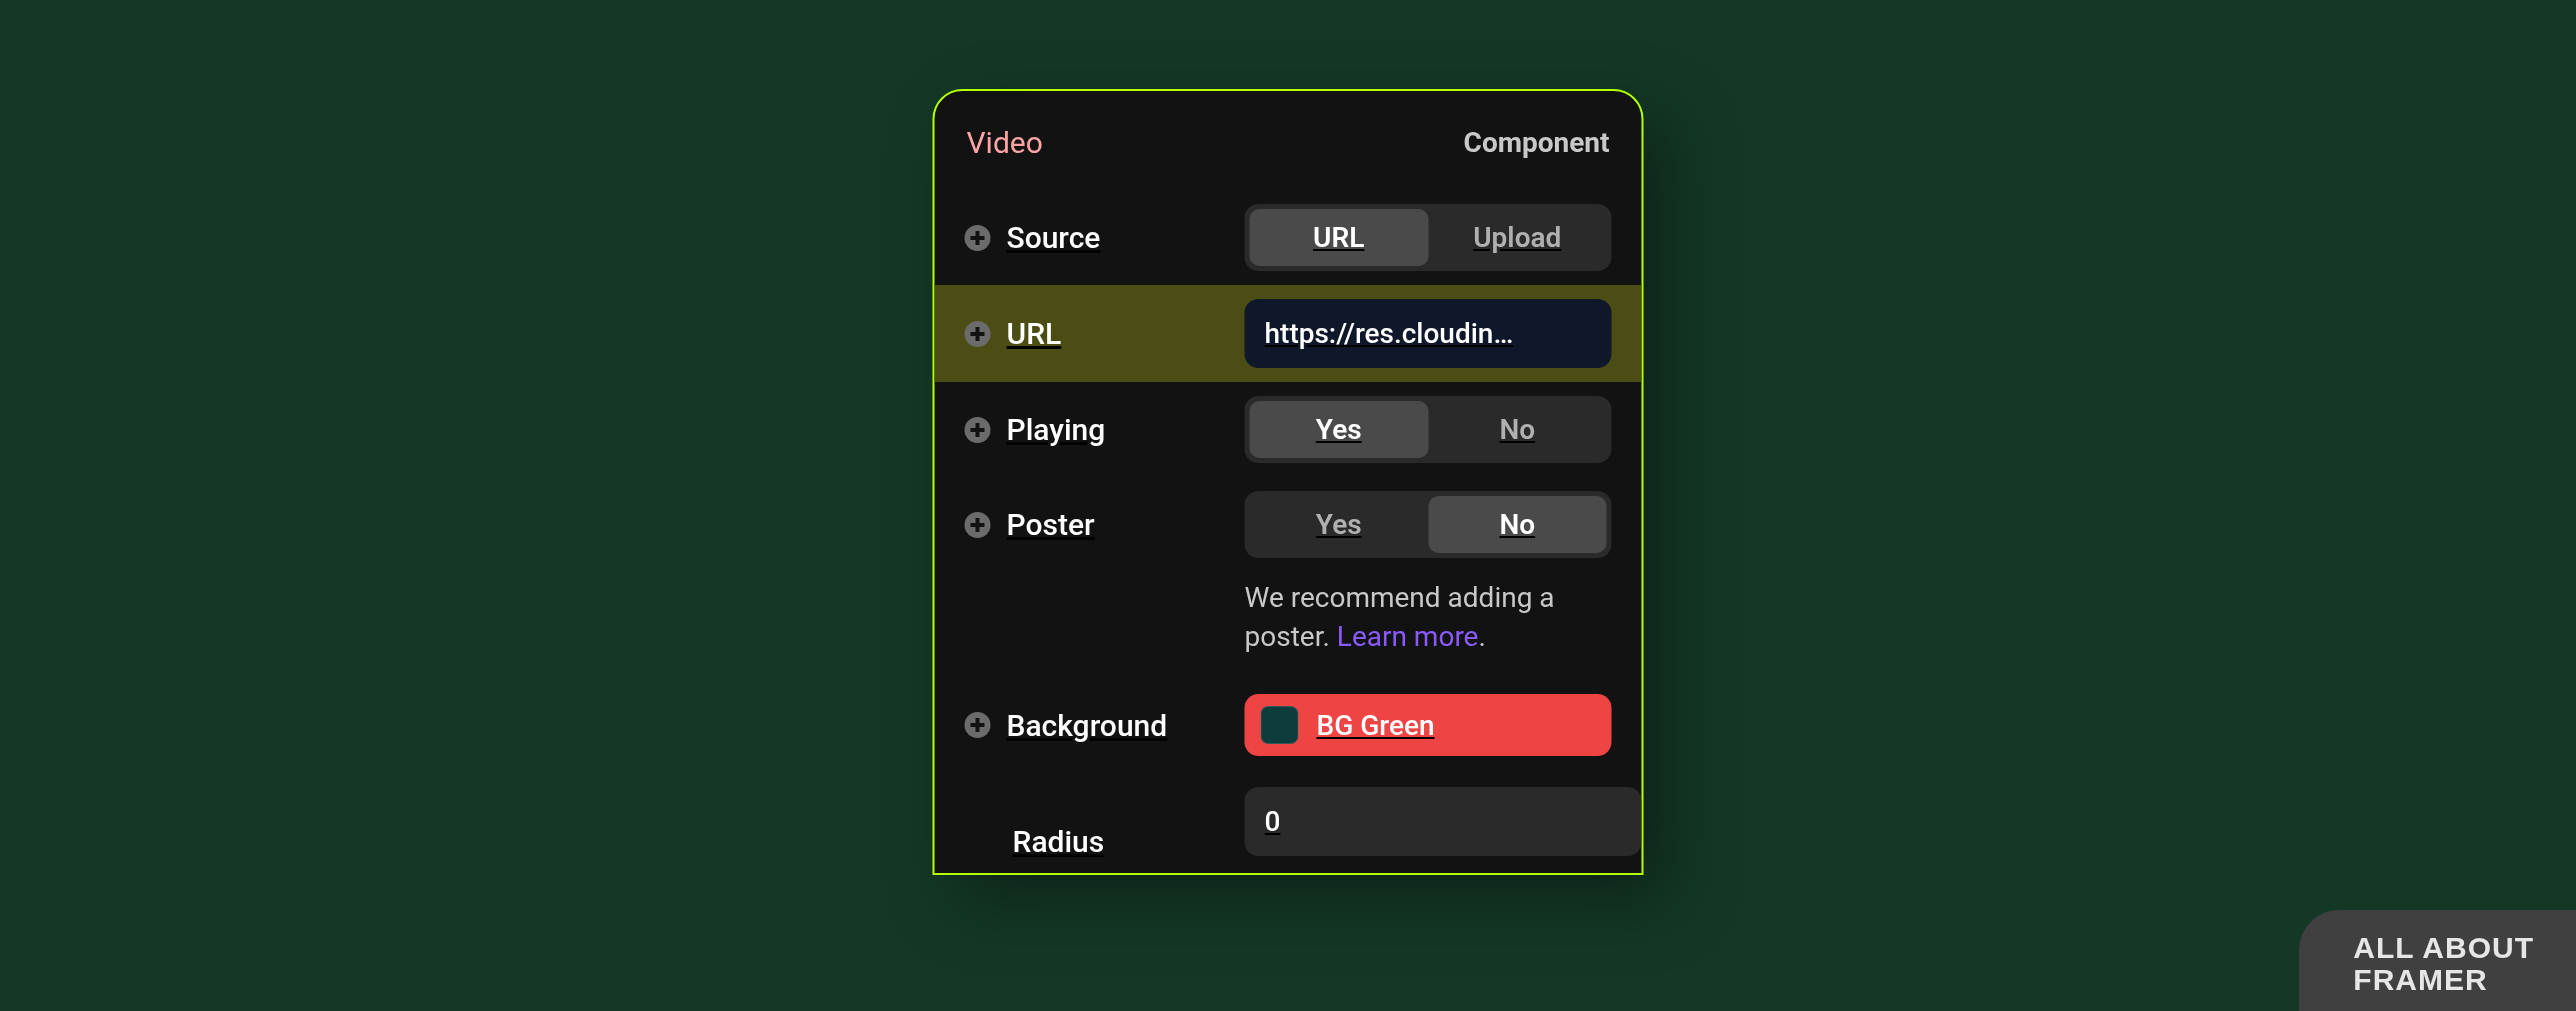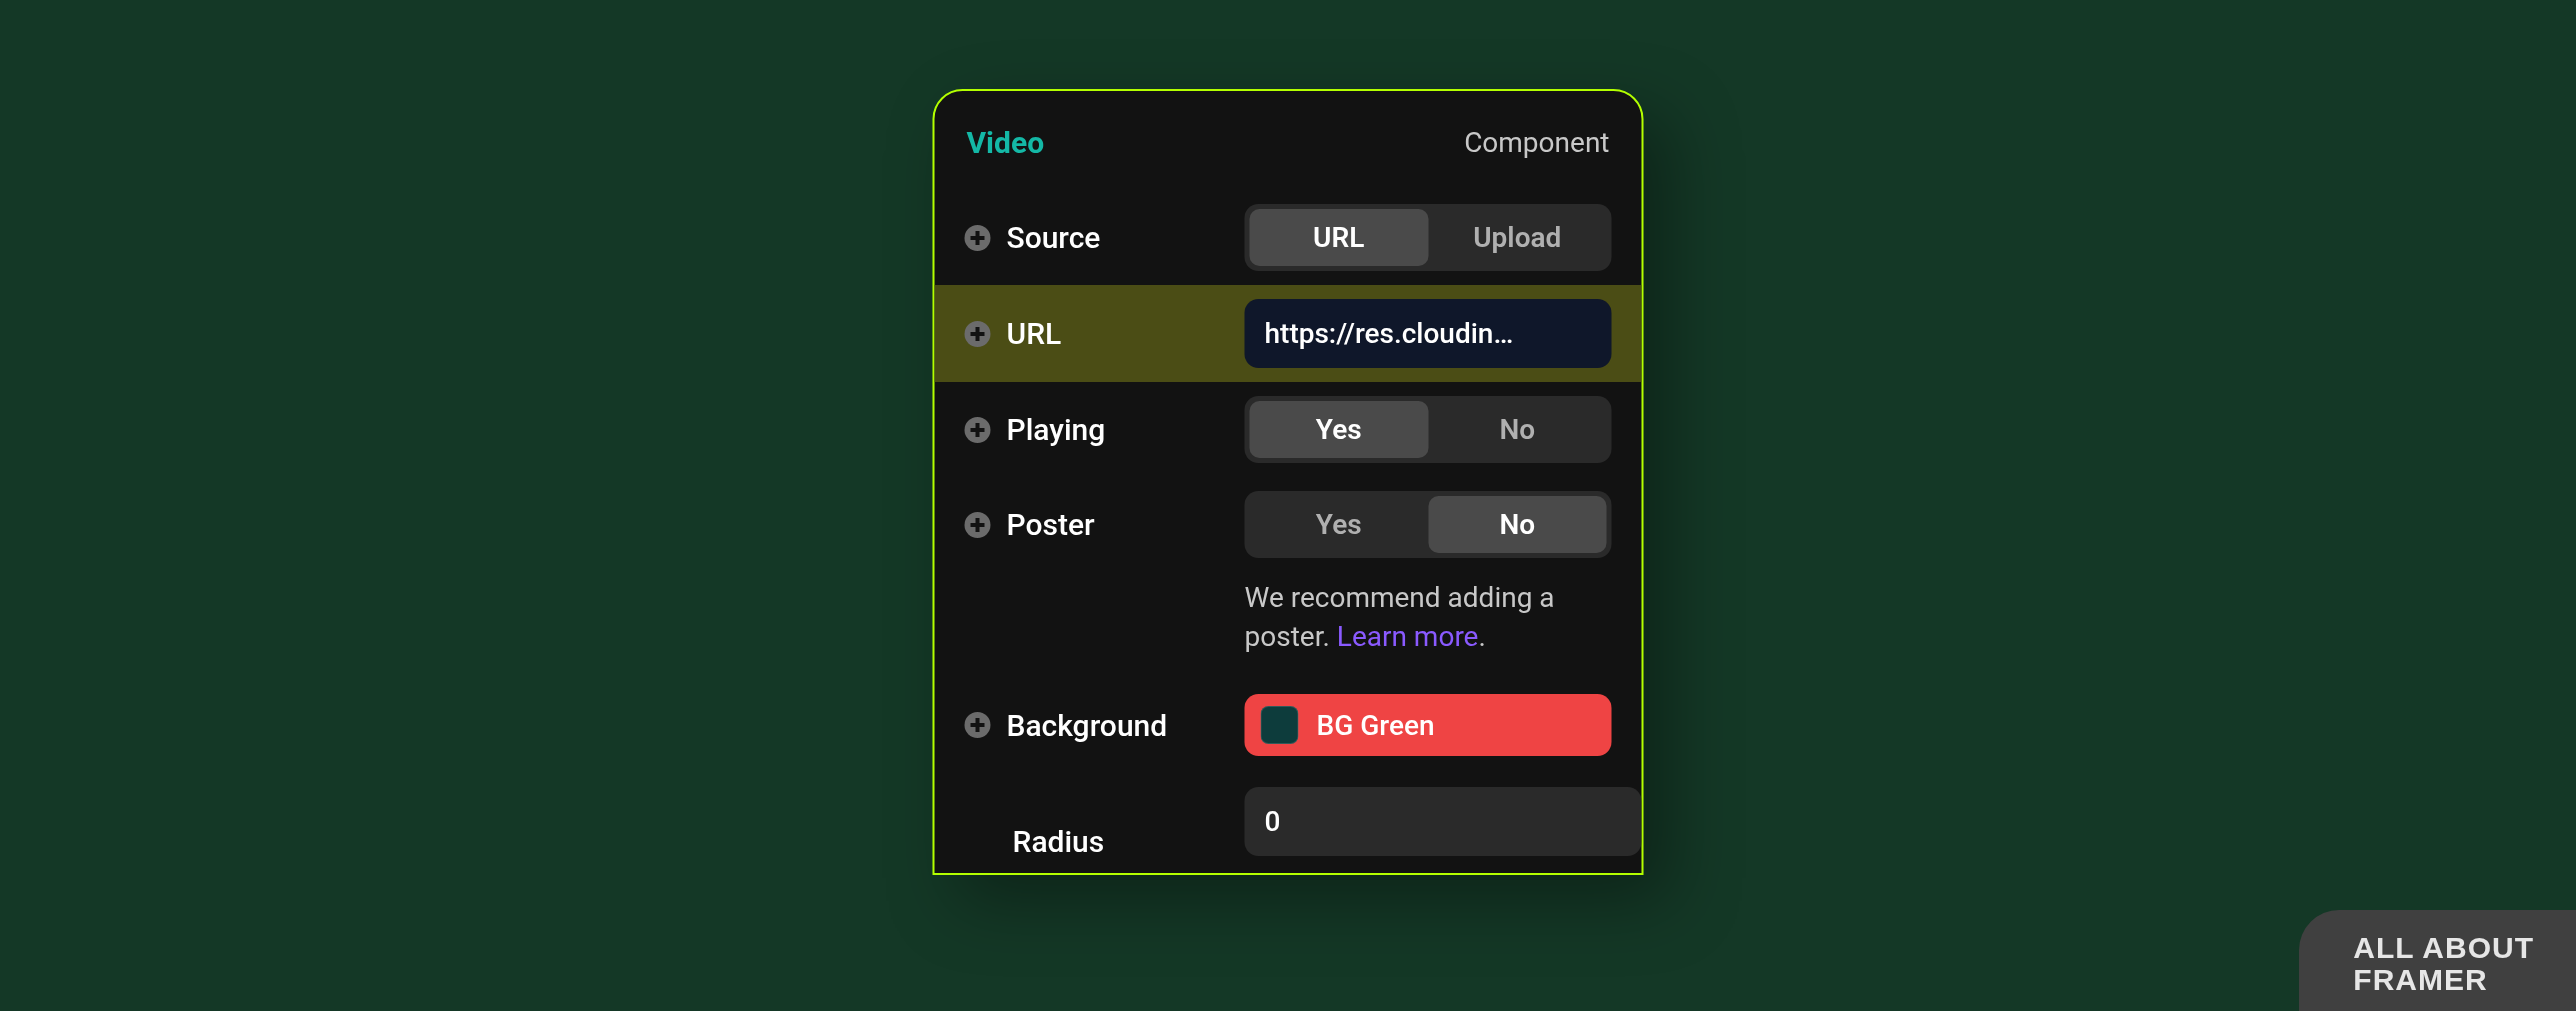--- a/index.html
+++ b/index.html
@@ -28,35 +28,36 @@
     overflow: hidden;
   }
 
   .panel-header {
     display: flex;
     justify-content: space-between;
     align-items: center;
     padding: 0 2px 30px 2px;
   }
   .panel-title {
-    color: #14b8a6;
+    color: #fca5a5;
     font-size: 30px;
-    font-weight: 700;
+    font-weight: 400;
   }
   .panel-type {
     color: #c8c8c8;
     font-size: 28px;
-    font-weight: 400;
+    font-weight: 700;
   }
 
   .row {
     display: flex;
     align-items: center;
     justify-content: space-between;
     padding: 14px 0;
+    text-decoration: underline;
   }
   .row.highlight {
     background: #4b4d15;
     margin: 0 -30px;
     padding-left: 30px;
     padding-right: 30px;
   }
 
   .row-label {
     display: flex;

